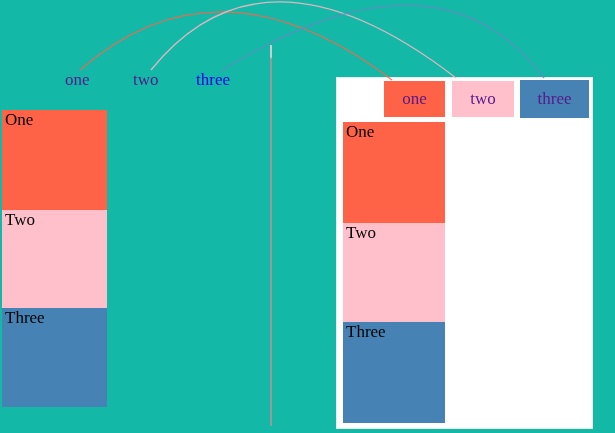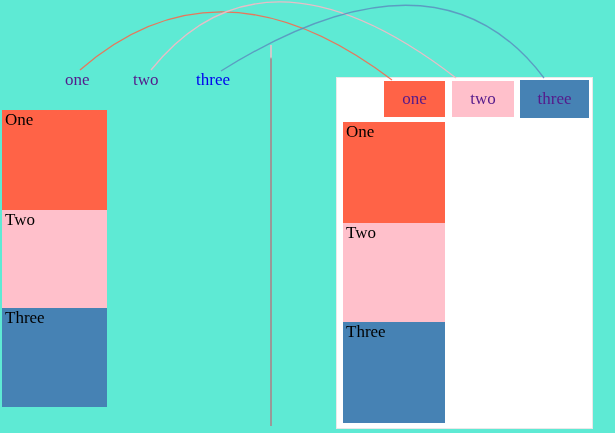--- a/index.html
+++ b/index.html
@@ -1,21 +1,21 @@
 <!DOCTYPE html>
 <html><head>
 <meta charset="utf-8">
 <style>
   html, body { margin: 0; padding: 0; background: #ffffff; }
   .stage {
     position: relative;
     width: 615px;
     height: 433px;
     overflow: hidden;
-    background: #5eead4;
+    background: #14b8a6;
     font-family: "Liberation Serif", "DejaVu Serif", serif;
   }
 
   
   .connector-svg {
     position: absolute;
     left: 0; top: 0;
     width: 615px; height: 433px;
     pointer-events: none;
     z-index: 5;

